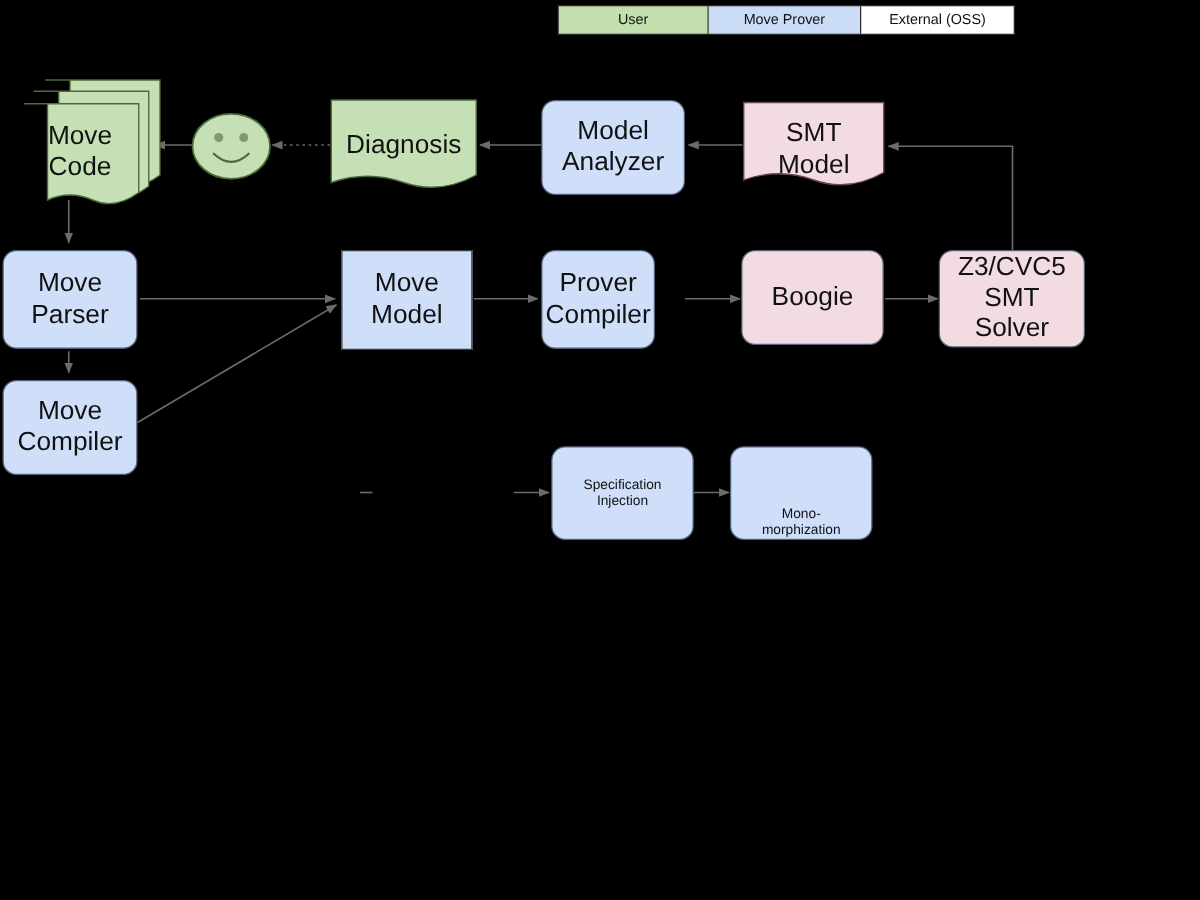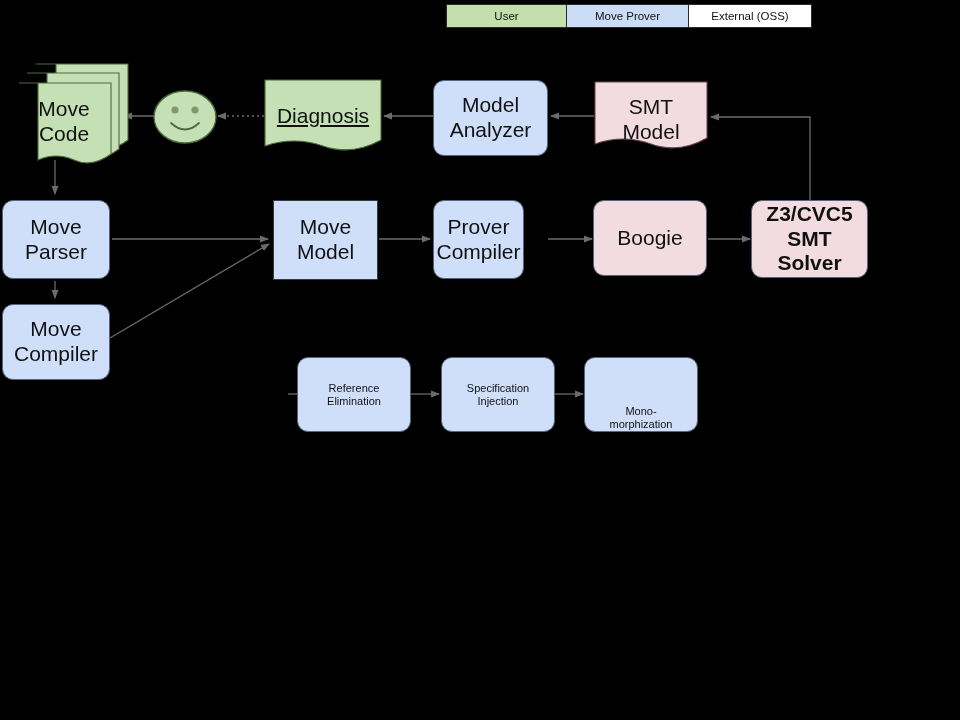--- a/index.html
+++ b/index.html
@@ -109,21 +109,21 @@
       <ellipse cx="23" cy="21" rx="3.6" ry="3.6" fill="#7e9b6b"></ellipse>
       <ellipse cx="43" cy="21" rx="3.6" ry="3.6" fill="#7e9b6b"></ellipse>
       <path d="M19,34 Q33,47 47,34" fill="none" stroke="#4d6b3a" stroke-width="1.8" stroke-linecap="round"></path>
     </svg>
   </div>
 
   <div class="doc" style="left:264px;top:79px;width:118px;height:76px;">
     <svg width="118" height="76" viewBox="0 0 118 76">
       <path d="M1,1 H117 V61 Q88,77 59,67 Q30,57 1,67 V1 Z" fill="#c5e0b4" stroke="#4d6b3a" stroke-width="1.1"></path>
     </svg>
-    <div class="lbl t17" style="top:24px;text-decoration:underline;">Diagnosis</div>
+    <div class="lbl t17" style="top:24px;">Diagnosis</div>
   </div>
 
   <div class="node rounded blue t17" style="left:433px;top:80px;width:115px;height:76px;">
     <div>
       <span>Model</span><br>
       <span>Analyzer</span>
     </div>
   </div>
 
   <div class="doc" style="left:594px;top:81px;width:114px;height:72px;">
@@ -161,34 +161,28 @@
     <div>
       <span>Prover</span><br>
       <span>Compiler</span>
     </div>
   </div>
 
   <div class="node rounded pink t17" style="left:593px;top:200px;width:114px;height:76px;">
     <div>Boogie</div>
   </div>
 
-  <div class="node rounded pink t17" style="left:751px;top:200px;width:117px;height:78px;font-weight:bold;">
+  <div class="node rounded pink t17" style="left:751px;top:200px;width:117px;height:78px;">
     <div>
       <span>Z3/CVC5</span><br>
       <span>SMT</span><br>
       <span>Solver</span>
     </div>
   </div>
 
-  <div class="node rounded blue t11" style="left:297px;top:357px;width:114px;height:75px;">
-    <div>
-      <span>Reference</span><br>
-      <span>Elimination</span>
-    </div>
-  </div>
 
   <div class="node rounded blue t11" style="left:441px;top:357px;width:114px;height:75px;">
     <div>
       <span>Specification</span><br>
       <span>Injection</span>
     </div>
   </div>
 
   <div class="node rounded blue t11" style="left:584px;top:357px;width:114px;height:75px;align-items:flex-end;">
     <div>

